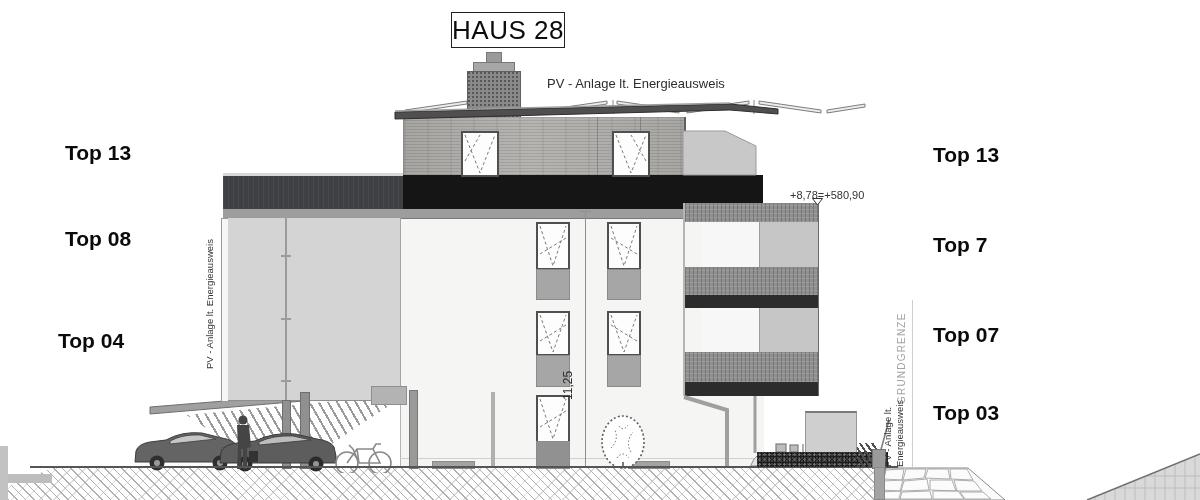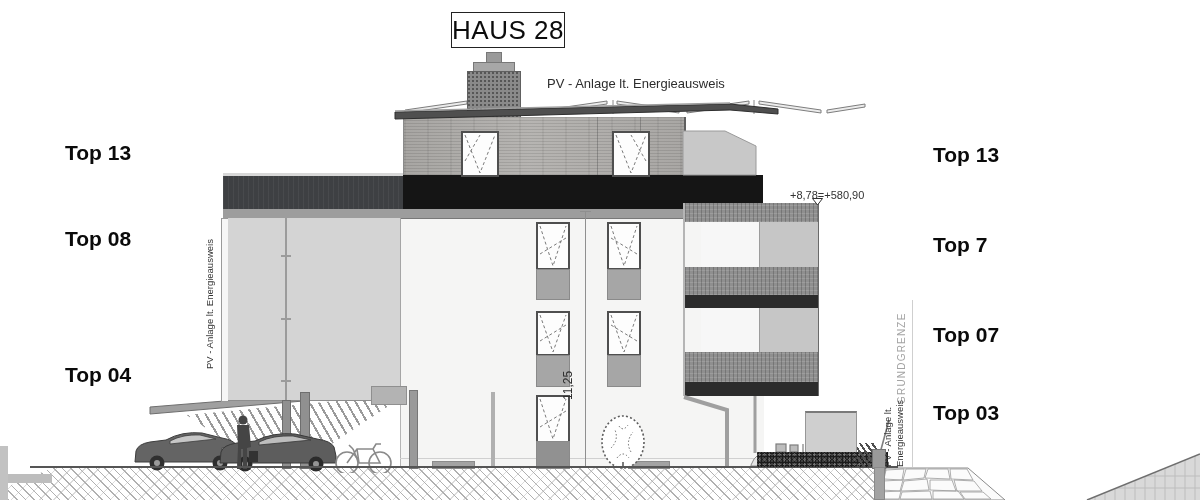--- a/index.html
+++ b/index.html
@@ -125,21 +125,21 @@
 </head>
 <body>
 
 <div class="stage">
 
   <div class="abs title-box">HAUS 28</div>
   <div class="abs roof-label">PV - Anlage lt. Energieausweis</div>
 
   <div class="abs unit-label" style="left:65px;top:141px;">Top 13</div>
   <div class="abs unit-label" style="left:65px;top:227px;">Top 08</div>
-  <div class="abs unit-label" style="left:65px;top:329px;margin-top:34px;">Top 04</div>
+  <div class="abs unit-label" style="left:58px;top:329px;">Top 04</div>
 
   <div class="abs unit-label" style="left:933px;top:143px;">Top 13</div>
   <div class="abs unit-label" style="left:933px;top:233px;">Top 7</div>
   <div class="abs unit-label" style="left:933px;top:323px;text-align:center;">Top 07</div>
   <div class="abs unit-label" style="left:933px;top:401px;">Top 03</div>
 
   <svg class="layer under" style="left:395px;top:90px;" width="480" height="28" viewBox="0 0 480 28">
     <g fill="#ececec" stroke="#7d7d7d" stroke-width="1">
       <polygon points="10,20 72,11 72,14 10,23"></polygon>
       <polygon points="80,11 142,20 142,23 80,14"></polygon>

